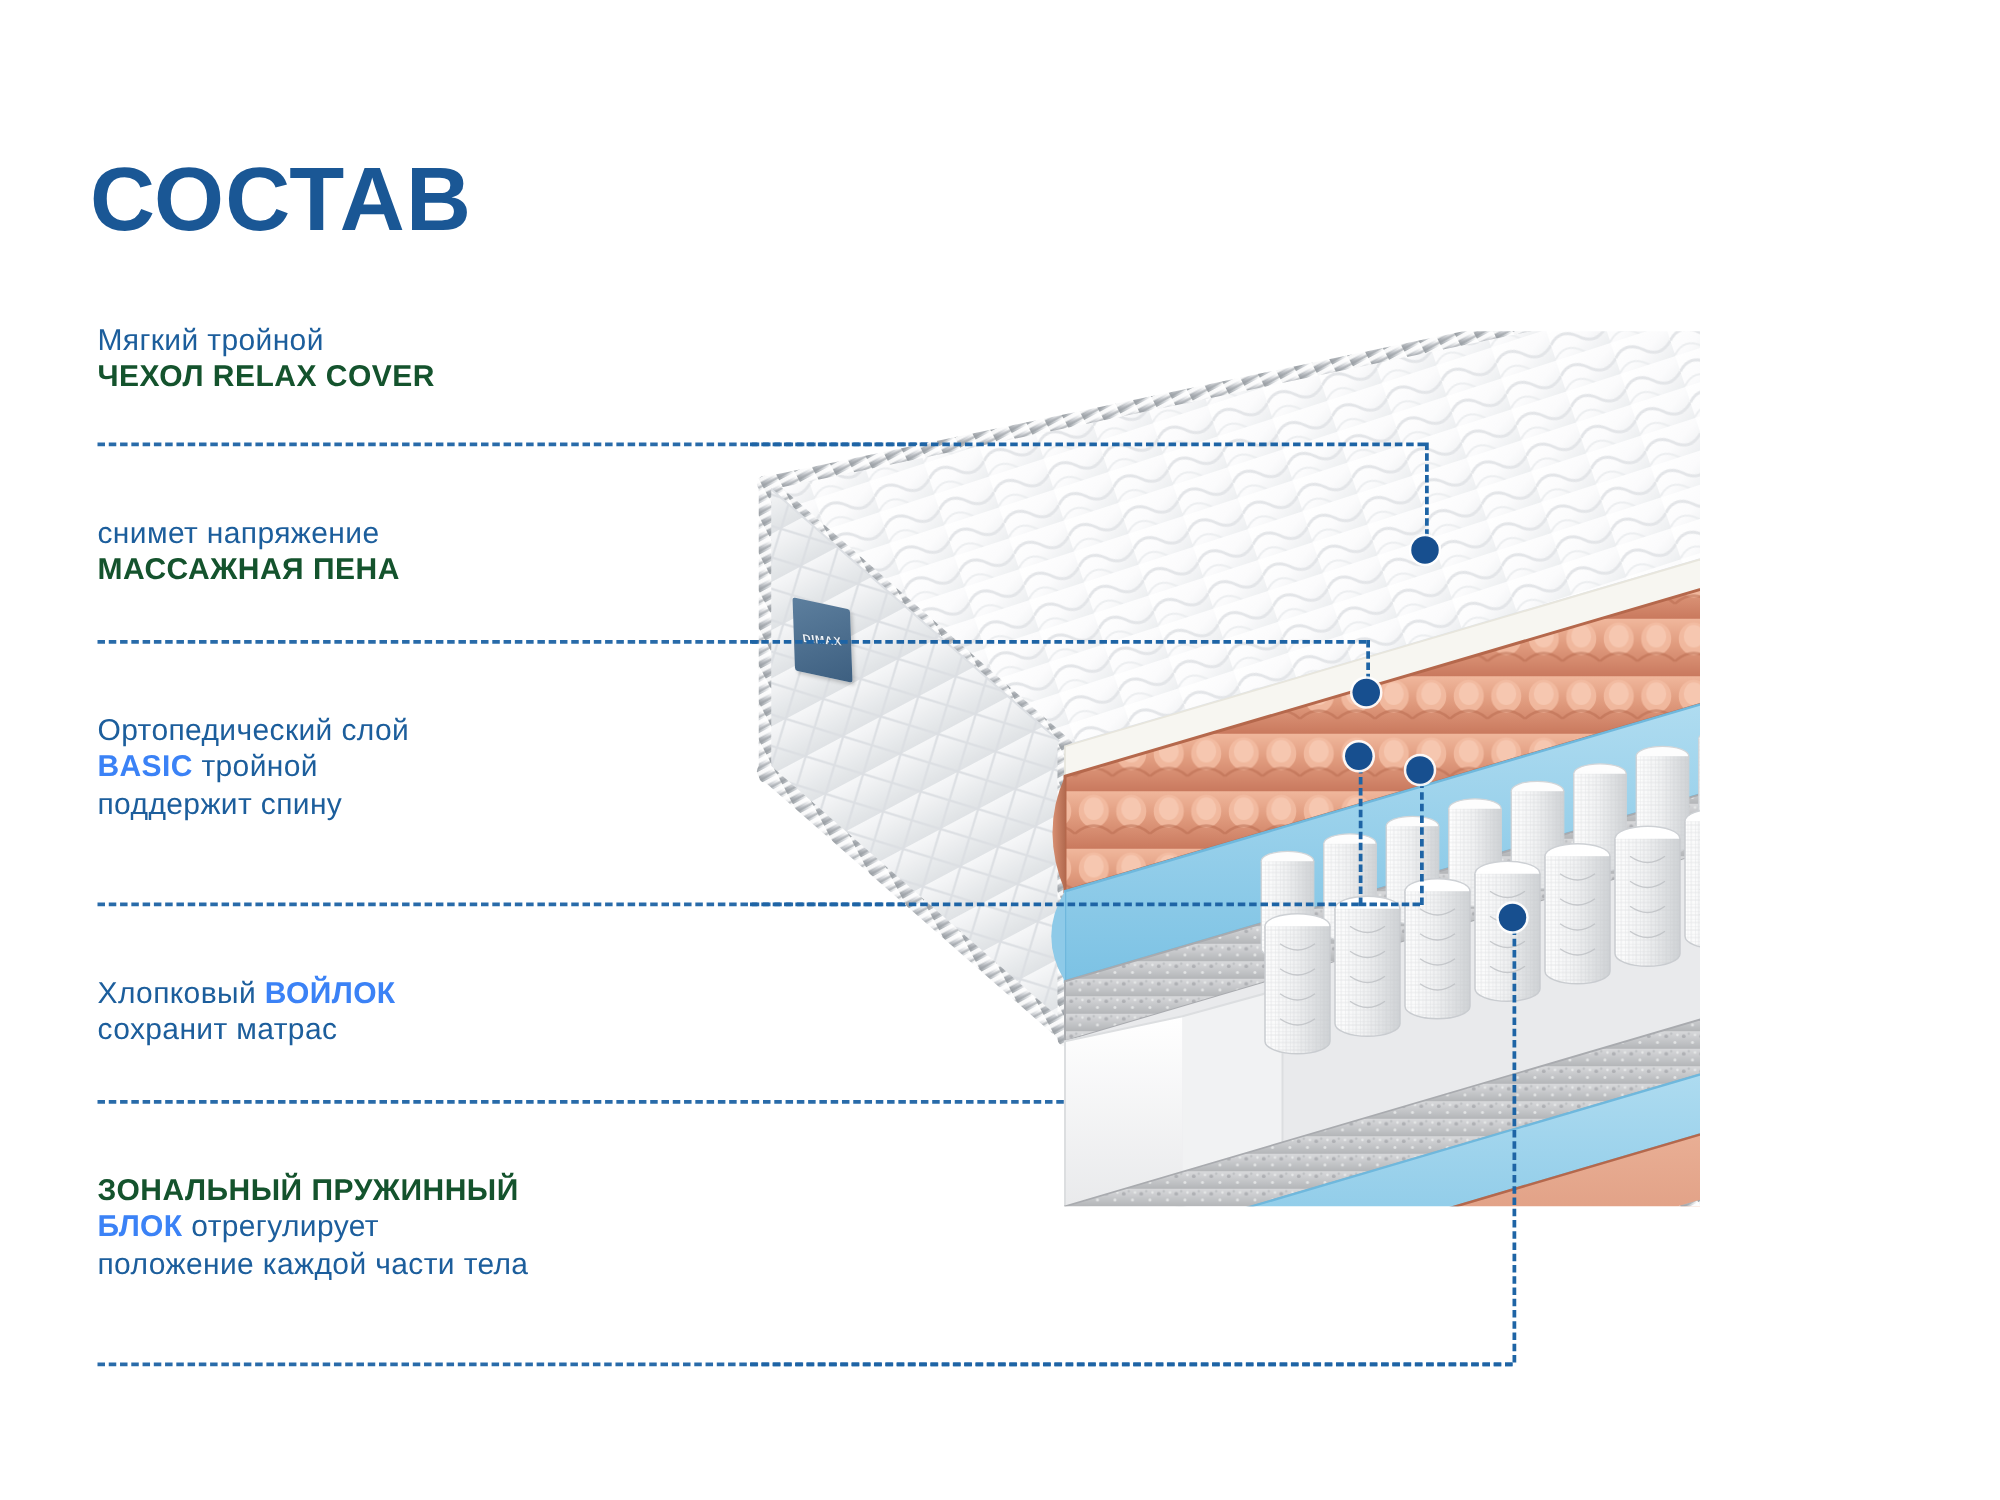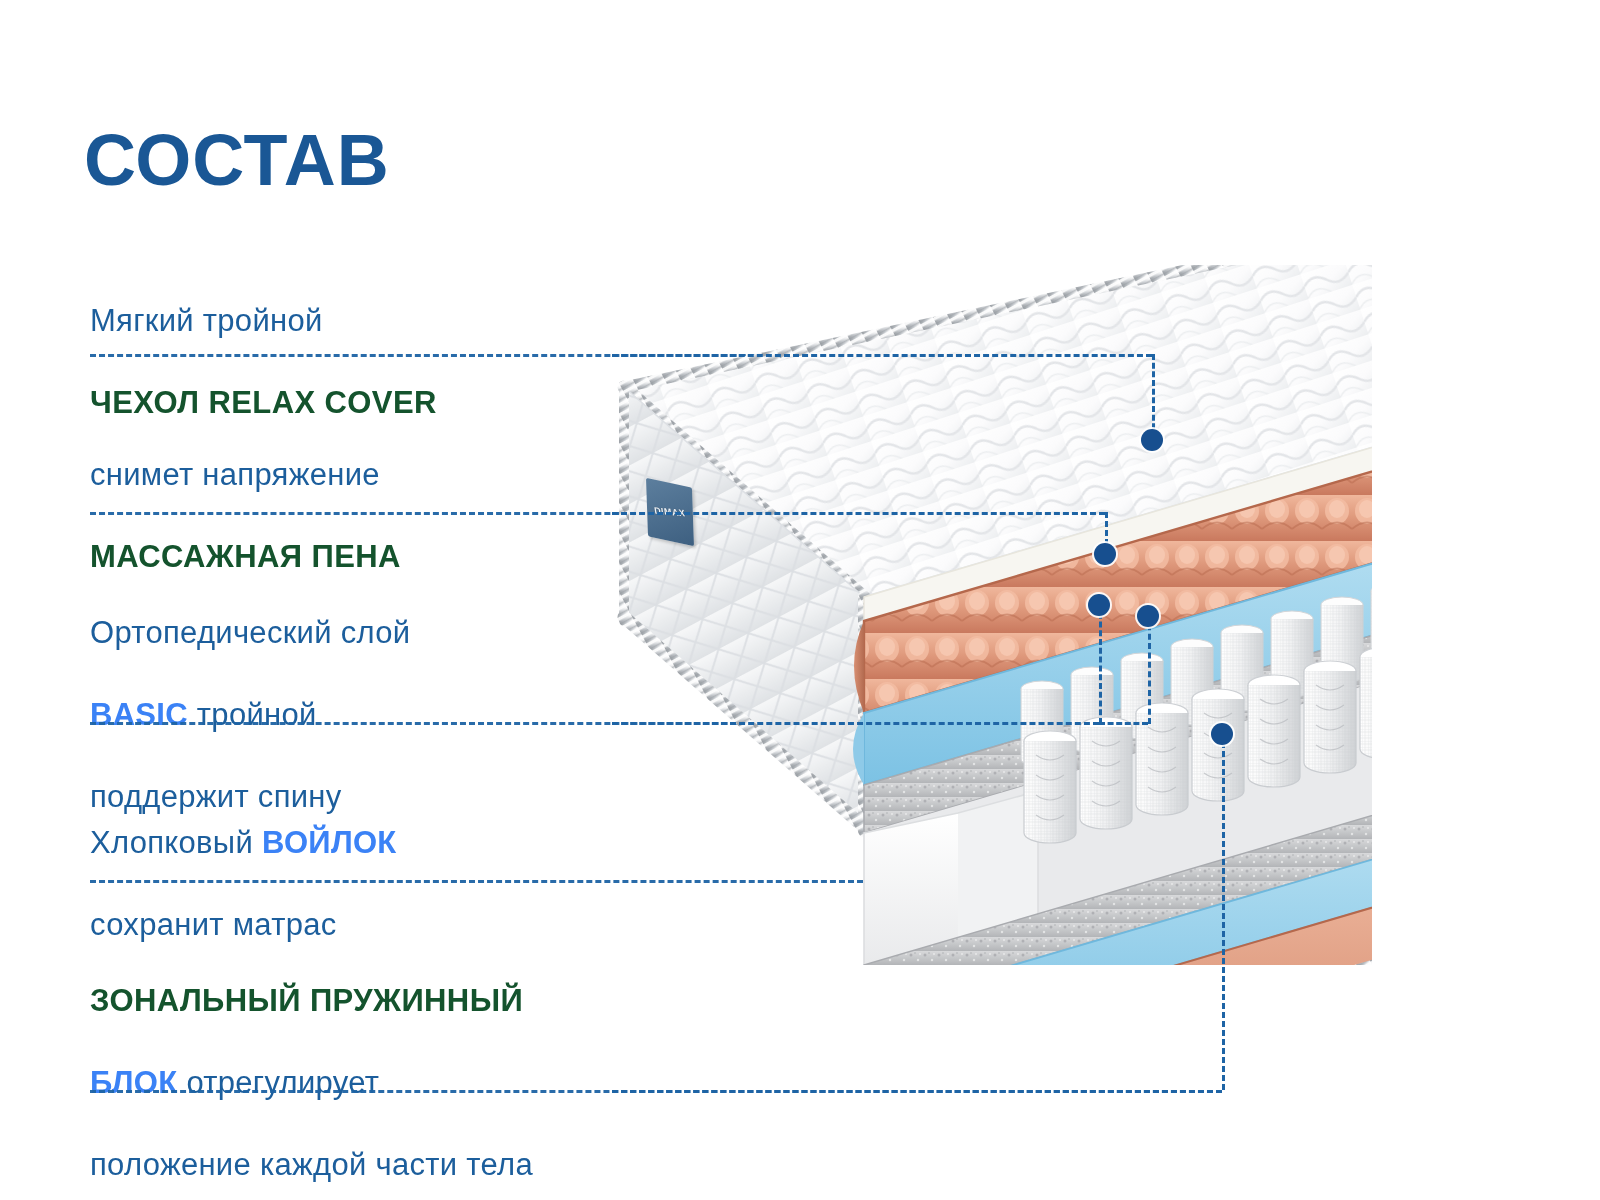--- a/index.html
+++ b/index.html
@@ -4,33 +4,33 @@
 <title>СОСТАВ</title>
 <style>
   html,body{margin:0;padding:0;}
   body{
     width:1600px;height:1200px;
     background:#ffffff;
     font-family:"Liberation Sans","DejaVu Sans",sans-serif;
     overflow:hidden;
     position:relative;
   }
-  #stage{position:absolute;left:12px;top:0;width:1360px;height:1200px;overflow:hidden;background:#fff;}
+  #stage{position:absolute;left:0;top:0;width:1360px;height:1200px;overflow:hidden;background:#fff;}
 
   
   #title{
     position:absolute;left:72px;top:124px;
     font-size:72px;font-weight:bold;letter-spacing:1px;
     color:#1a5795;line-height:1;
     white-space:nowrap;
   }
 
   
   .txtblock{position:absolute;left:78px;color:#1c5e9c;}
-  .ln{line-height:1.22;white-space:nowrap;font-size:31px;margin-top:44px;}
+  .ln{line-height:1.22;white-space:nowrap;font-size:24px;}
   .ln.thin{font-weight:400;letter-spacing:.3px;}
   .ln.bold{font-weight:bold;letter-spacing:.4px;color:#14532d;}
   .ln b{font-weight:bold;color:#3b82f6;}
 
   
   .sep{
     position:absolute;height:0;border-top:3px dashed #1e64a5;
     opacity:.95;
   }
 

